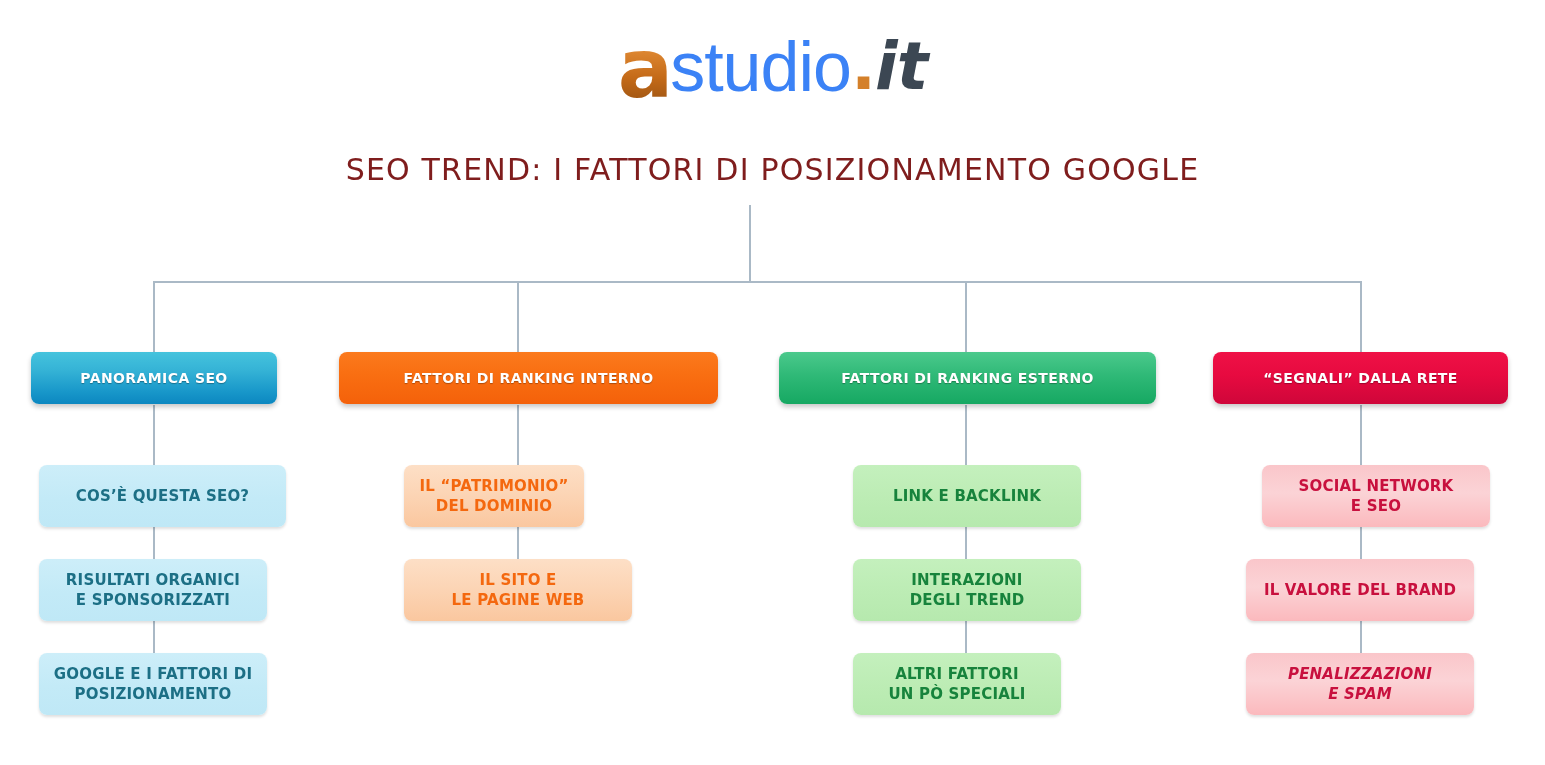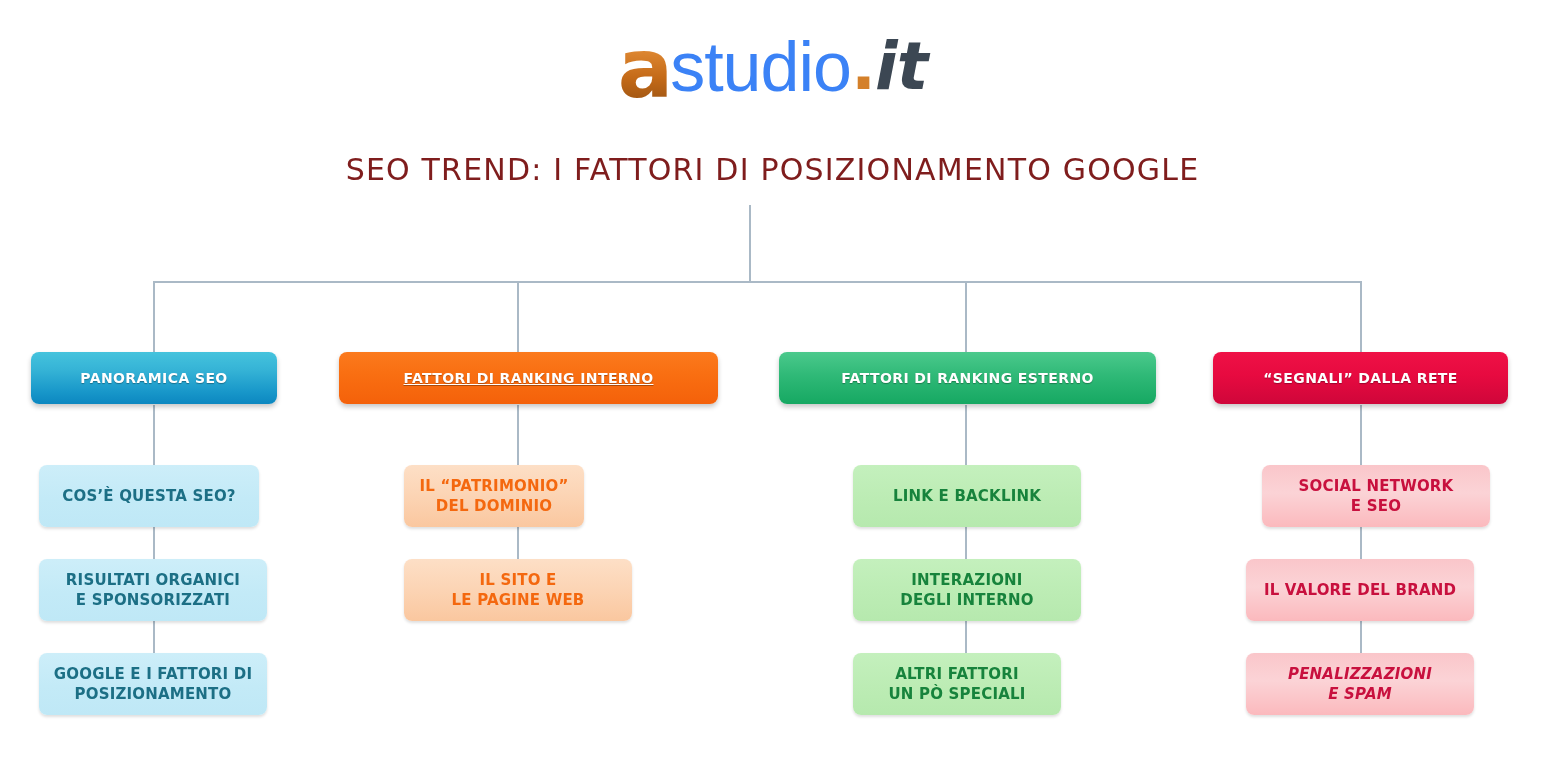--- a/index.html
+++ b/index.html
@@ -81,21 +81,21 @@
     color: #ffffff;
     font-family: "DejaVu Sans", sans-serif;
     font-size: 14px;
     font-weight: 700;
     letter-spacing: 0.4px;
     white-space: nowrap;
     text-shadow: 0 1px 1px rgba(0,0,0,0.30);
     box-shadow: 0 3px 5px rgba(0,0,0,0.22);
   }
   .hdr-blue   { background: linear-gradient(180deg,#45c3dd 0%, #35b3d6 35%, #1796c9 78%, #0c87c0 100%); }
-  .hdr-orange { background: linear-gradient(180deg,#fb7a1d 0%, #f96f12 40%, #f4610a 100%); text-decoration: underline; }
+  .hdr-orange { background: linear-gradient(180deg,#fb7a1d 0%, #f96f12 40%, #f4610a 100%); }
   .hdr-green  { background: linear-gradient(180deg,#4bc98c 0%, #2fb977 45%, #16a862 100%); }
   .hdr-red    { background: linear-gradient(180deg,#ef1146 0%, #e70a40 45%, #cf063a 100%); }
 
   
   .card {
     position: absolute;
     border-radius: 8px;
     display: flex;
     align-items: center;
     justify-content: center;
@@ -135,42 +135,42 @@
   <div class="conn conn-v" style="left:153px; top:405px; height:310px;"></div>
 
   <div class="conn conn-v" style="left:517px; top:405px; height:215px;"></div>
 
   <div class="conn conn-v" style="left:965px; top:405px; height:310px;"></div>
 
   <div class="conn conn-v" style="left:1360px; top:405px; height:310px;"></div>
 
   <div class="hdr hdr-blue" style="left:31px; top:352px; width:246px;">PANORAMICA SEO</div>
 
-  <div class="card card-blue" style="left:39px; top:465px; width:220px; height:62px;">COS’È QUESTA SEO?</div>
+  <div class="card card-blue" style="left:39px; top:465px; width:247px; height:62px;">COS’È QUESTA SEO?</div>
 
   <div class="card card-blue" style="left:39px; top:559px; width:228px; height:62px;">RISULTATI ORGANICI
 E SPONSORIZZATI</div>
 
   <div class="card card-blue" style="left:39px; top:653px; width:228px; height:62px;">GOOGLE E I FATTORI DI
 POSIZIONAMENTO</div>
 
   <div class="hdr hdr-orange" style="left:339px; top:352px; width:379px;">FATTORI DI RANKING INTERNO</div>
 
   <div class="card card-orange" style="left:404px; top:465px; width:180px; height:62px;">IL “PATRIMONIO”
 DEL DOMINIO</div>
 
   <div class="card card-orange" style="left:404px; top:559px; width:228px; height:62px;">IL SITO E
 LE PAGINE WEB</div>
 
   <div class="hdr hdr-green" style="left:779px; top:352px; width:377px;">FATTORI DI RANKING ESTERNO</div>
 
   <div class="card card-green" style="left:853px; top:465px; width:228px; height:62px;">LINK E BACKLINK</div>
 
   <div class="card card-green" style="left:853px; top:559px; width:228px; height:62px;">INTERAZIONI
-DEGLI INTERNO</div>
+DEGLI TREND</div>
 
   <div class="card card-green" style="left:853px; top:653px; width:208px; height:62px;">ALTRI FATTORI
 UN PÒ SPECIALI</div>
 
   <div class="hdr hdr-red" style="left:1213px; top:352px; width:295px;">“SEGNALI” DALLA RETE</div>
 
   <div class="card card-red" style="left:1246px; top:465px; width:228px; height:62px;margin-left:16px;">SOCIAL NETWORK
 E SEO</div>
 
   <div class="card card-red" style="left:1246px; top:559px; width:228px; height:62px;">IL VALORE DEL BRAND</div>

